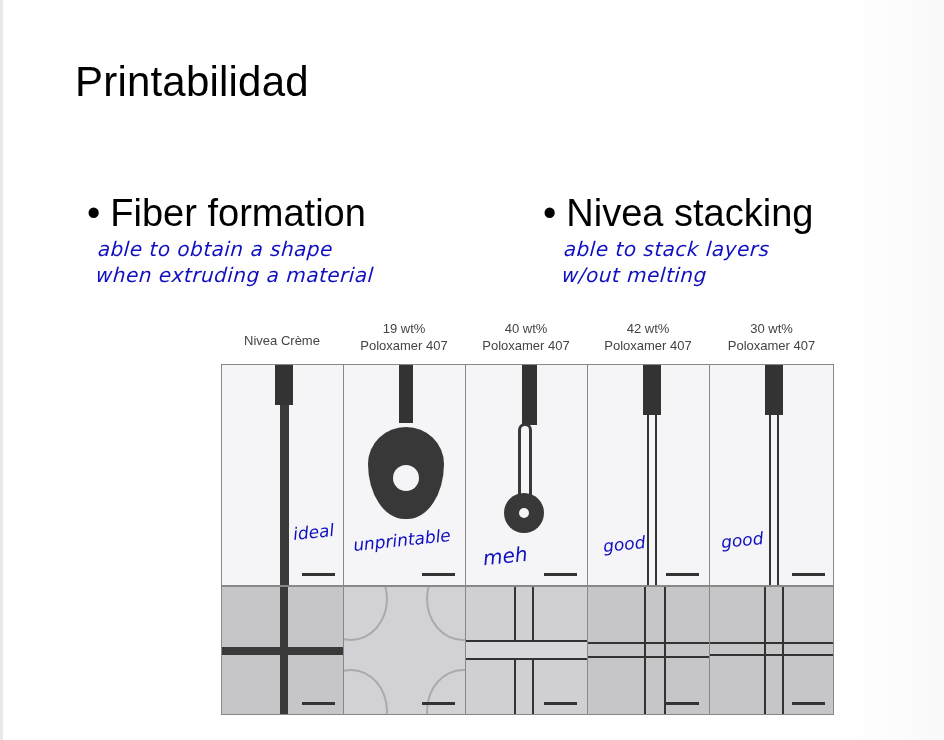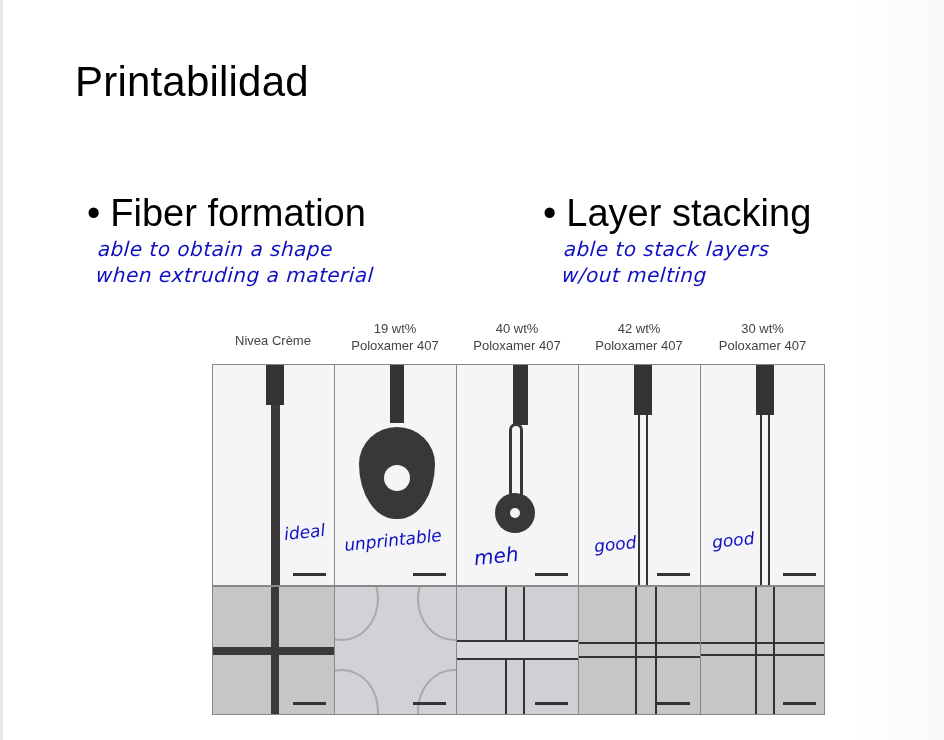--- a/index.html
+++ b/index.html
@@ -3,21 +3,21 @@
 <meta charset="utf-8">
 <style>
   html,body{margin:0;padding:0;}
   body{width:944px;height:740px;background:#fafafa;position:relative;overflow:hidden;font-family:"Liberation Sans",sans-serif;}
   .slide{position:absolute;left:3px;top:0;width:941px;height:740px;background:linear-gradient(90deg,#ffffff 0%,#ffffff 90%,#f9f9f9 100%);}
   .leftedge{position:absolute;left:0;top:0;width:3px;height:740px;background:#e8e8e8;}
   .title{position:absolute;left:72px;top:58px;font-size:42px;color:#000;letter-spacing:0.2px;}
   .bullet{position:absolute;font-size:38px;color:#000;}
   .bullet .dot{margin-right:10px;}
   .hand{position:absolute;font-family:"DejaVu Sans",sans-serif;color:#1010c0;font-size:20px;line-height:26px;font-style:italic;letter-spacing:0.5px;transform:skewX(-4deg);}
-  .figure{position:absolute;left:209px;top:320px;width:613px;height:395px;}
+  .figure{position:absolute;left:218px;top:320px;width:613px;height:395px;}
   .col-head{position:absolute;top:0;height:44px;text-align:center;font-size:13px;color:#444;line-height:17px;}
   .col-head.single{top:12px;}
   .panel{position:absolute;border:1px solid #888;box-sizing:border-box;overflow:hidden;}
   .top{top:44px;height:222px;background:#f5f5f8;}
   .bot{top:266px;height:129px;background:#c6c6c8;}
   .scale{position:absolute;height:3px;background:#333;width:33px;}
   .nozzle{position:absolute;background:#333;}
   .fiber{position:absolute;background:#3a3a3a;}
   .note{position:absolute;font-family:"DejaVu Sans",sans-serif;color:#1010c0;font-size:17px;font-style:italic;transform:rotate(-6deg);}
 </style>
@@ -31,21 +31,21 @@
 
   <div class="bullet" style="left:84px;top:192px;">
     <span class="dot">•</span><span>Fiber formation</span>
   </div>
   <div class="hand" style="left:94px;top:236px;">
     <div>able to obtain a shape</div>
     <div>when extruding a material</div>
   </div>
 
   <div class="bullet" style="left:540px;top:192px;">
-    <span class="dot">•</span><span>Layer stacking</span>
+    <span class="dot">•</span><span>Nivea stacking</span>
   </div>
   <div class="hand" style="left:560px;top:236px;">
     <div>able to stack layers</div>
     <div>w/out melting</div>
   </div>
 
   <div class="figure">
 
     <div class="col-head single" style="left:0;width:122px;">
         <div>Nivea Crème</div>

